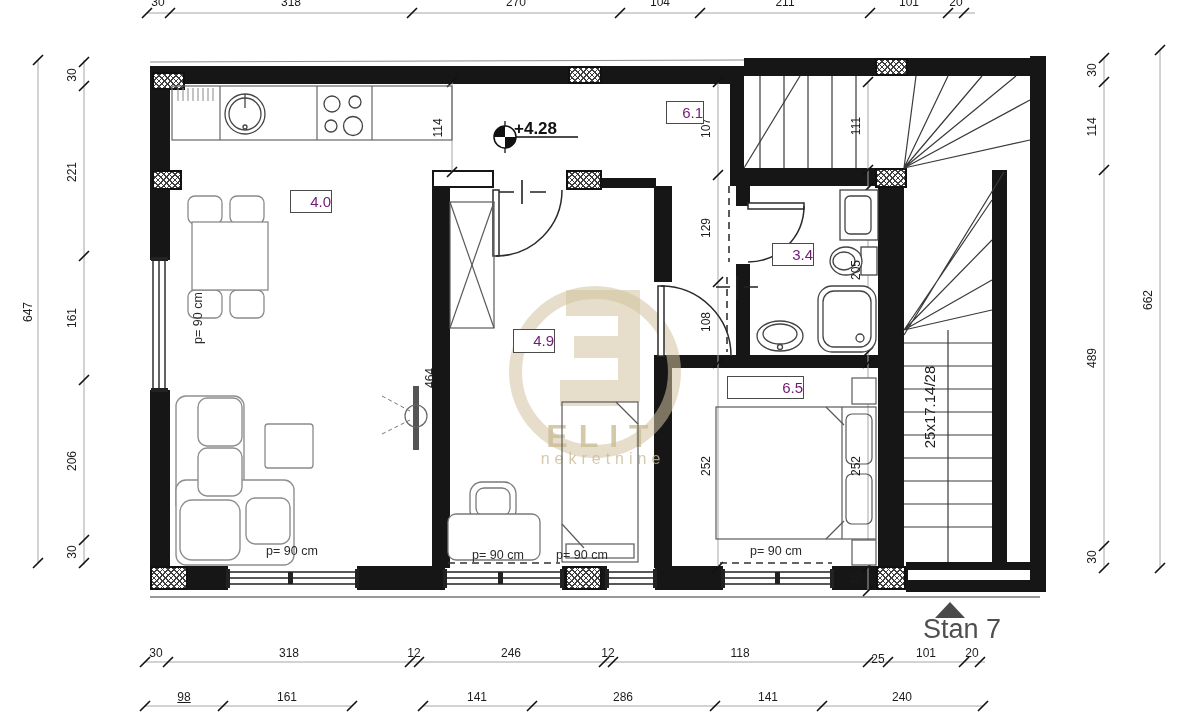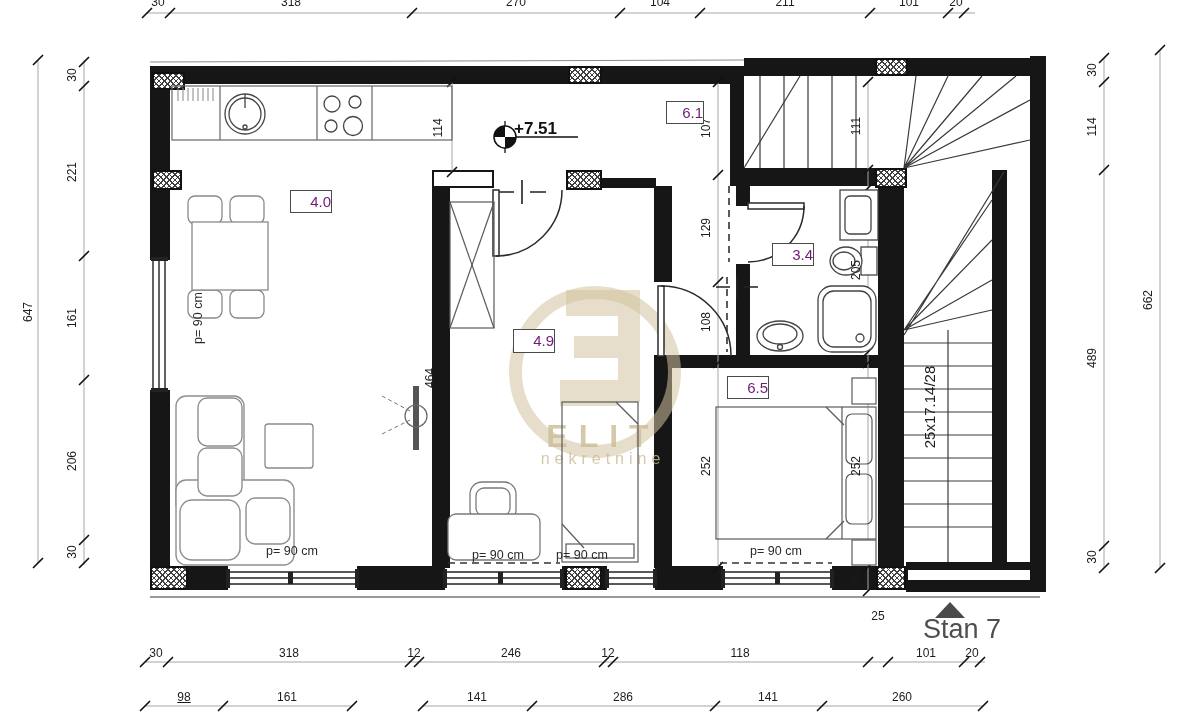--- a/index.html
+++ b/index.html
@@ -257,23 +257,23 @@
       <circle cx="780" cy="347" r="2.5" fill="none"></circle>
     </g>
 
     <polygon points="935,618 965,618 950,602" fill="#4a4a4a"></polygon>
   </svg>
 
   <div class="rbox" style="left:666px;top:101px;width:36px;height:21px;">6.1</div>
   <div class="rbox" style="left:290px;top:190px;width:40px;height:21px;">4.0</div>
   <div class="rbox" style="left:772px;top:243px;width:40px;height:21px;">3.4</div>
   <div class="rbox" style="left:513px;top:329px;width:40px;height:22px;">4.9</div>
-  <div class="rbox" style="left:727px;top:376px;width:40px;height:21px;">6.5</div>
-
-  <div class="lvl">+7.51</div>
+  <div class="rbox" style="left:727px;top:376px;width:40px;height:21px;padding-left:35px;">6.5</div>
+
+  <div class="lvl">+4.28</div>
   <div class="stan">Stan 7</div>
   <div class="dtxt vtxt" style="left:880px;top:400px;width:100px;font-size:15px;">25x17.14/28</div>
 
   <div class="pl vtxt" style="left:158px;top:311px;">p= 90 cm</div>
   <div class="pl" style="left:252px;top:544px;">p= 90 cm</div>
   <div class="pl" style="left:458px;top:548px;">p= 90 cm</div>
   <div class="pl" style="left:542px;top:548px;">p= 90 cm</div>
   <div class="pl" style="left:736px;top:544px;">p= 90 cm</div>
 
   <div class="dtxt" style="left:136px;top:-5px;">30</div>
@@ -283,30 +283,30 @@
   <div class="dtxt" style="left:763px;top:-5px;">211</div>
   <div class="dtxt" style="left:887px;top:-5px;">101</div>
   <div class="dtxt" style="left:934px;top:-5px;">20</div>
 
   <div class="dtxt" style="left:134px;top:646px;">30</div>
   <div class="dtxt" style="left:267px;top:646px;">318</div>
   <div class="dtxt" style="left:392px;top:646px;">12</div>
   <div class="dtxt" style="left:489px;top:646px;">246</div>
   <div class="dtxt" style="left:586px;top:646px;">12</div>
   <div class="dtxt" style="left:718px;top:646px;">118</div>
-  <div class="dtxt" style="left:856px;top:609px;">25</div>
+  <div class="dtxt" style="left:856px;top:652px;">25</div>
   <div class="dtxt" style="left:904px;top:646px;">101</div>
   <div class="dtxt" style="left:950px;top:646px;">20</div>
 
   <div class="dtxt" style="left:162px;top:690px;text-decoration:underline;">98</div>
   <div class="dtxt" style="left:265px;top:690px;">161</div>
   <div class="dtxt" style="left:455px;top:690px;">141</div>
   <div class="dtxt" style="left:601px;top:690px;">286</div>
   <div class="dtxt" style="left:746px;top:690px;">141</div>
-  <div class="dtxt" style="left:880px;top:690px;">260</div>
+  <div class="dtxt" style="left:880px;top:690px;">240</div>
 
   <div class="dtxt vtxt" style="left:6px;top:305px;">647</div>
   <div class="dtxt vtxt" style="left:50px;top:68px;">30</div>
   <div class="dtxt vtxt" style="left:50px;top:165px;">221</div>
   <div class="dtxt vtxt" style="left:50px;top:311px;">161</div>
   <div class="dtxt vtxt" style="left:50px;top:454px;">206</div>
   <div class="dtxt vtxt" style="left:50px;top:545px;">30</div>
 
   <div class="dtxt vtxt" style="left:1070px;top:63px;">30</div>
   <div class="dtxt vtxt" style="left:1070px;top:120px;">114</div>

